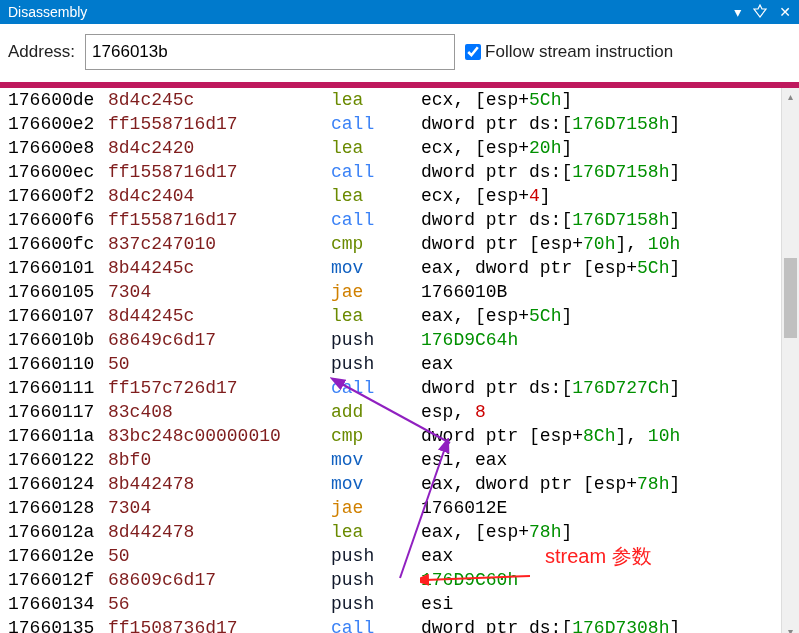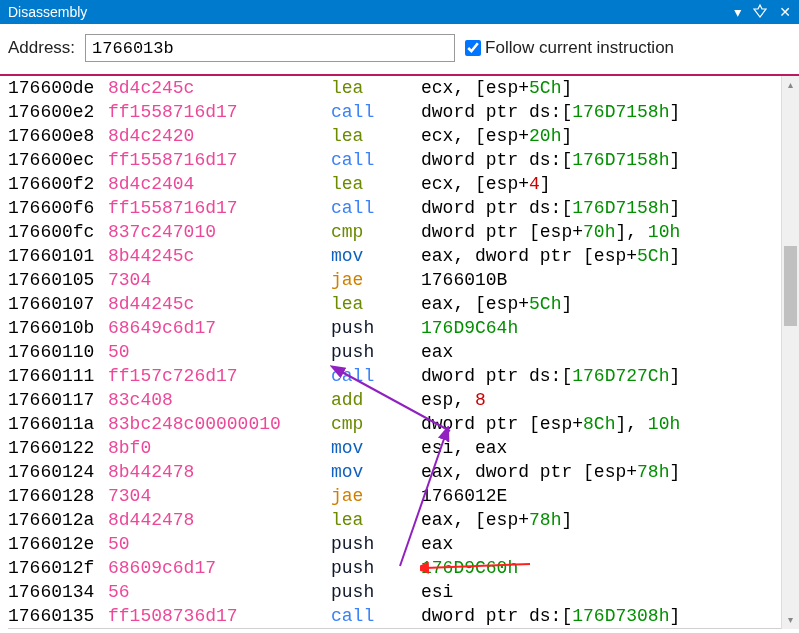--- a/index.html
+++ b/index.html
@@ -1,31 +1,31 @@
 <!DOCTYPE html>
 <html><head>
 <meta charset="utf-8">
 <style>
 * { margin: 0; padding: 0; box-sizing: border-box; }
 body { font-family: "Segoe UI", Tahoma, sans-serif; font-size: 14px; background: #fff; width: 799px; height: 633px; overflow: hidden; position: relative; }
 .titlebar { background: #007acc; color: #fff; height: 24px; display: flex; align-items: center; justify-content: space-between; padding: 0 8px; }
 .titlebar .title { font-size: 14px; }
 .titlebar .actions { display: flex; gap: 12px; align-items: center; }
 .titlebar .actions span { cursor: pointer; font-size: 14px; }
-.toolbar { display: flex; align-items: center; padding: 10px 8px 12px 8px; gap: 10px; border-bottom: 2px solid #be185d; }
+.toolbar { display: flex; align-items: center; padding: 10px 8px 12px 8px; gap: 10px; border-bottom: 6px solid #be185d; }
 .toolbar label { font-size: 17px; color: #222; }
-.toolbar input[type=text] { flex: 0 0 370px; height: 28px; border: 1px solid #999; padding: 2px 6px; font-size: 17px; font-family: Liberation Mono, monospace; }
+.toolbar input[type=text] { flex: 0 0 370px; height: 36px; border: 1px solid #999; padding: 2px 6px; font-size: 17px; font-family: Liberation Sans, sans-serif; }
 .toolbar .chk { display: flex; align-items: center; gap: 4px; font-size: 17px; }
 .toolbar input[type=checkbox] { width: 16px; height: 16px; }
 .content-wrap { position: relative; height: calc(633px - 28px - 52px); }
 .disasm { font-family: Consolas, "Courier New", monospace; font-size: 18px; line-height: 24px; padding: 0 0 0 8px; height: 100%; overflow: hidden; white-space: pre; position: relative; }
 .row { display: flex; height: 24px; align-items: baseline; }
 .row.hl { background: #d0d0d0; }
 .addr { color: #000; width: 100px; flex: 0 0 100px; }
-.bytes { color: #ec4899; width: 190px; flex: 0 0 190px; font-family: Liberation Mono, monospace; }
+.bytes { color: #7f1d1d; width: 190px; flex: 0 0 190px; font-family: Liberation Mono, monospace; }
 .mnem { width: 90px; flex: 0 0 90px; margin-left: 33px; }
 .ops { flex: 1; color: #000; }
 .m-lea, .m-cmp, .m-add { color: #6a8a00; }
 .m-call { color: #3b82f6; }
 .m-mov { color: #1060c0; }
 .m-jae { color: #d08000; }
 .m-push { color: #0f172a; }
 .num-grn { color: #009000; }
 .num-red { color: #cc0000; }
 .scrollbar { position: absolute; right: 0; top: 0; bottom: 0; width: 18px; background: #f0f0f0; border-left: 1px solid #ddd; }
@@ -48,21 +48,21 @@
     </span>
     <span>✕</span>
   </div>
 </div>
 
 <div class="toolbar">
   <label>Address:</label>
   <input type="text" value="1766013b" style="">
   <label class="chk">
     <input type="checkbox" checked="" style="">
-    <span>Follow current instruction</span>
+    <span>Follow stream instruction</span>
   </label>
 </div>
 
 <div class="content-wrap">
   <div class="disasm" id="disasm"><div class="row"><span class="addr">176600de</span><span class="bytes">8d4c245c</span><span class="mnem m-lea">lea</span><span class="ops"><span>ecx, [esp+</span><span class="num-grn">5Ch</span><span>]</span></span></div><div class="row"><span class="addr">176600e2</span><span class="bytes">ff1558716d17</span><span class="mnem m-call">call</span><span class="ops"><span>dword ptr ds:[</span><span class="num-grn">176D7158h</span><span>]</span></span></div><div class="row"><span class="addr">176600e8</span><span class="bytes">8d4c2420</span><span class="mnem m-lea">lea</span><span class="ops"><span>ecx, [esp+</span><span class="num-grn">20h</span><span>]</span></span></div><div class="row"><span class="addr">176600ec</span><span class="bytes">ff1558716d17</span><span class="mnem m-call">call</span><span class="ops"><span>dword ptr ds:[</span><span class="num-grn">176D7158h</span><span>]</span></span></div><div class="row"><span class="addr">176600f2</span><span class="bytes">8d4c2404</span><span class="mnem m-lea">lea</span><span class="ops"><span>ecx, [esp+</span><span class="num-red">4</span><span>]</span></span></div><div class="row"><span class="addr">176600f6</span><span class="bytes">ff1558716d17</span><span class="mnem m-call">call</span><span class="ops"><span>dword ptr ds:[</span><span class="num-grn">176D7158h</span><span>]</span></span></div><div class="row"><span class="addr">176600fc</span><span class="bytes">837c247010</span><span class="mnem m-cmp">cmp</span><span class="ops"><span>dword ptr [esp+</span><span class="num-grn">70h</span><span>], </span><span class="num-grn">10h</span></span></div><div class="row"><span class="addr">17660101</span><span class="bytes">8b44245c</span><span class="mnem m-mov">mov</span><span class="ops"><span>eax, dword ptr [esp+</span><span class="num-grn">5Ch</span><span>]</span></span></div><div class="row"><span class="addr">17660105</span><span class="bytes">7304</span><span class="mnem m-jae">jae</span><span class="ops"><span>1766010B</span></span></div><div class="row"><span class="addr">17660107</span><span class="bytes">8d44245c</span><span class="mnem m-lea">lea</span><span class="ops"><span>eax, [esp+</span><span class="num-grn">5Ch</span><span>]</span></span></div><div class="row"><span class="addr">1766010b</span><span class="bytes">68649c6d17</span><span class="mnem m-push">push</span><span class="ops"><span class="num-grn">176D9C64h</span></span></div><div class="row"><span class="addr">17660110</span><span class="bytes">50</span><span class="mnem m-push">push</span><span class="ops"><span>eax</span></span></div><div class="row"><span class="addr">17660111</span><span class="bytes">ff157c726d17</span><span class="mnem m-call">call</span><span class="ops"><span>dword ptr ds:[</span><span class="num-grn">176D727Ch</span><span>]</span></span></div><div class="row"><span class="addr">17660117</span><span class="bytes">83c408</span><span class="mnem m-add">add</span><span class="ops"><span>esp, </span><span class="num-red">8</span></span></div><div class="row"><span class="addr">1766011a</span><span class="bytes">83bc248c00000010</span><span class="mnem m-cmp">cmp</span><span class="ops"><span>dword ptr [esp+</span><span class="num-grn">8Ch</span><span>], </span><span class="num-grn">10h</span></span></div><div class="row"><span class="addr">17660122</span><span class="bytes">8bf0</span><span class="mnem m-mov">mov</span><span class="ops"><span>esi, eax</span></span></div><div class="row"><span class="addr">17660124</span><span class="bytes">8b442478</span><span class="mnem m-mov">mov</span><span class="ops"><span>eax, dword ptr [esp+</span><span class="num-grn">78h</span><span>]</span></span></div><div class="row"><span class="addr">17660128</span><span class="bytes">7304</span><span class="mnem m-jae">jae</span><span class="ops"><span>1766012E</span></span></div><div class="row"><span class="addr">1766012a</span><span class="bytes">8d442478</span><span class="mnem m-lea">lea</span><span class="ops"><span>eax, [esp+</span><span class="num-grn">78h</span><span>]</span></span></div><div class="row"><span class="addr">1766012e</span><span class="bytes">50</span><span class="mnem m-push">push</span><span class="ops"><span>eax</span></span></div><div class="row"><span class="addr">1766012f</span><span class="bytes">68609c6d17</span><span class="mnem m-push">push</span><span class="ops"><span class="num-grn">176D9C60h</span></span></div><div class="row"><span class="addr">17660134</span><span class="bytes">56</span><span class="mnem m-push">push</span><span class="ops"><span>esi</span></span></div><div class="row"><span class="addr">17660135</span><span class="bytes">ff1508736d17</span><span class="mnem m-call">call</span><span class="ops"><span>dword ptr ds:[</span><span class="num-grn">176D7308h</span><span>]</span></span></div><div class="row hl"><span class="addr">1766013b</span><span class="bytes">8b8424a4000000</span><span class="mnem m-mov">mov</span><span class="ops"></span></div></div>
 
   <div class="scrollbar">
     <div class="scroll-up">▴</div>
     <div class="scroll-thumb"></div>
     <div class="scroll-down" style="position:absolute;bottom:0;left:0;right:0">▾</div>
@@ -86,13 +86,14 @@
   </svg>
 
   <svg class="arrow" style="left:420px; top:480px;" width="120" height="20">
     <defs>
         <marker id="ah3" markerWidth="10" markerHeight="10" refX="2" refY="3" orient="auto">
           <path d="M0,0 L0,6 L8,3 z" fill="#ff2020"></path>
         </marker>
       </defs>
     <line x1="110" y1="8" x2="5" y2="12" stroke="#ff2020" stroke-width="2" marker-end="url(#ah3)"></line>
   </svg>
+  <div class="annotation" style="left:545px; top:455px;">stream 参数</div>
 </div>
 
 </body></html>

